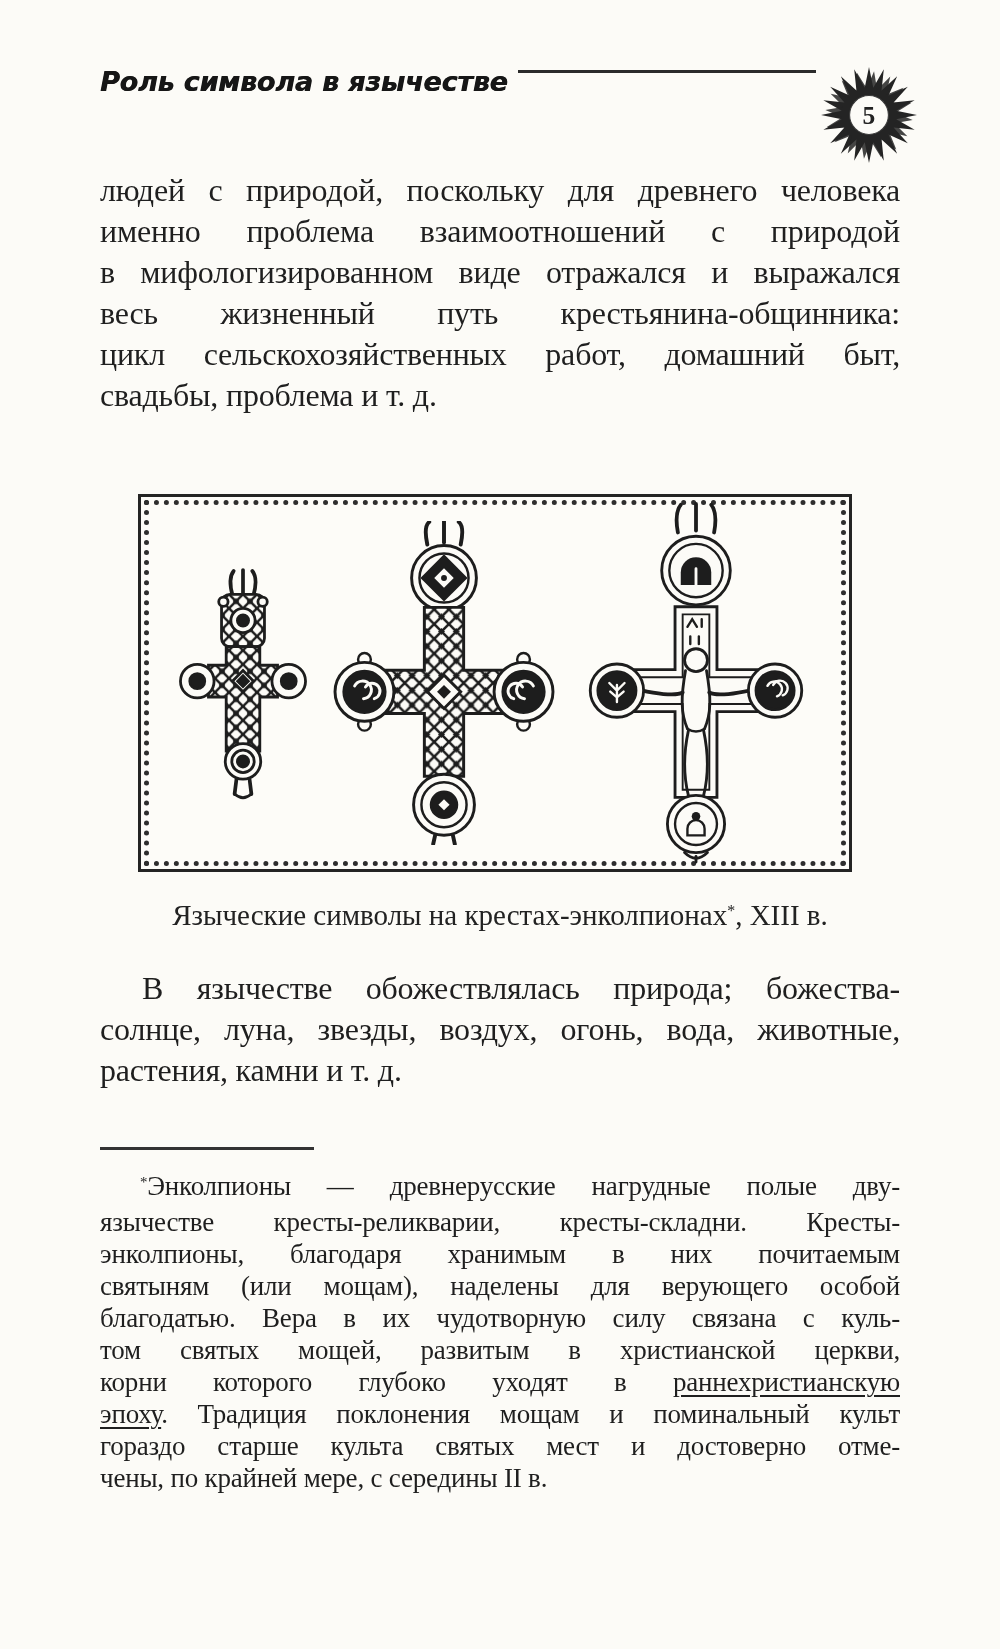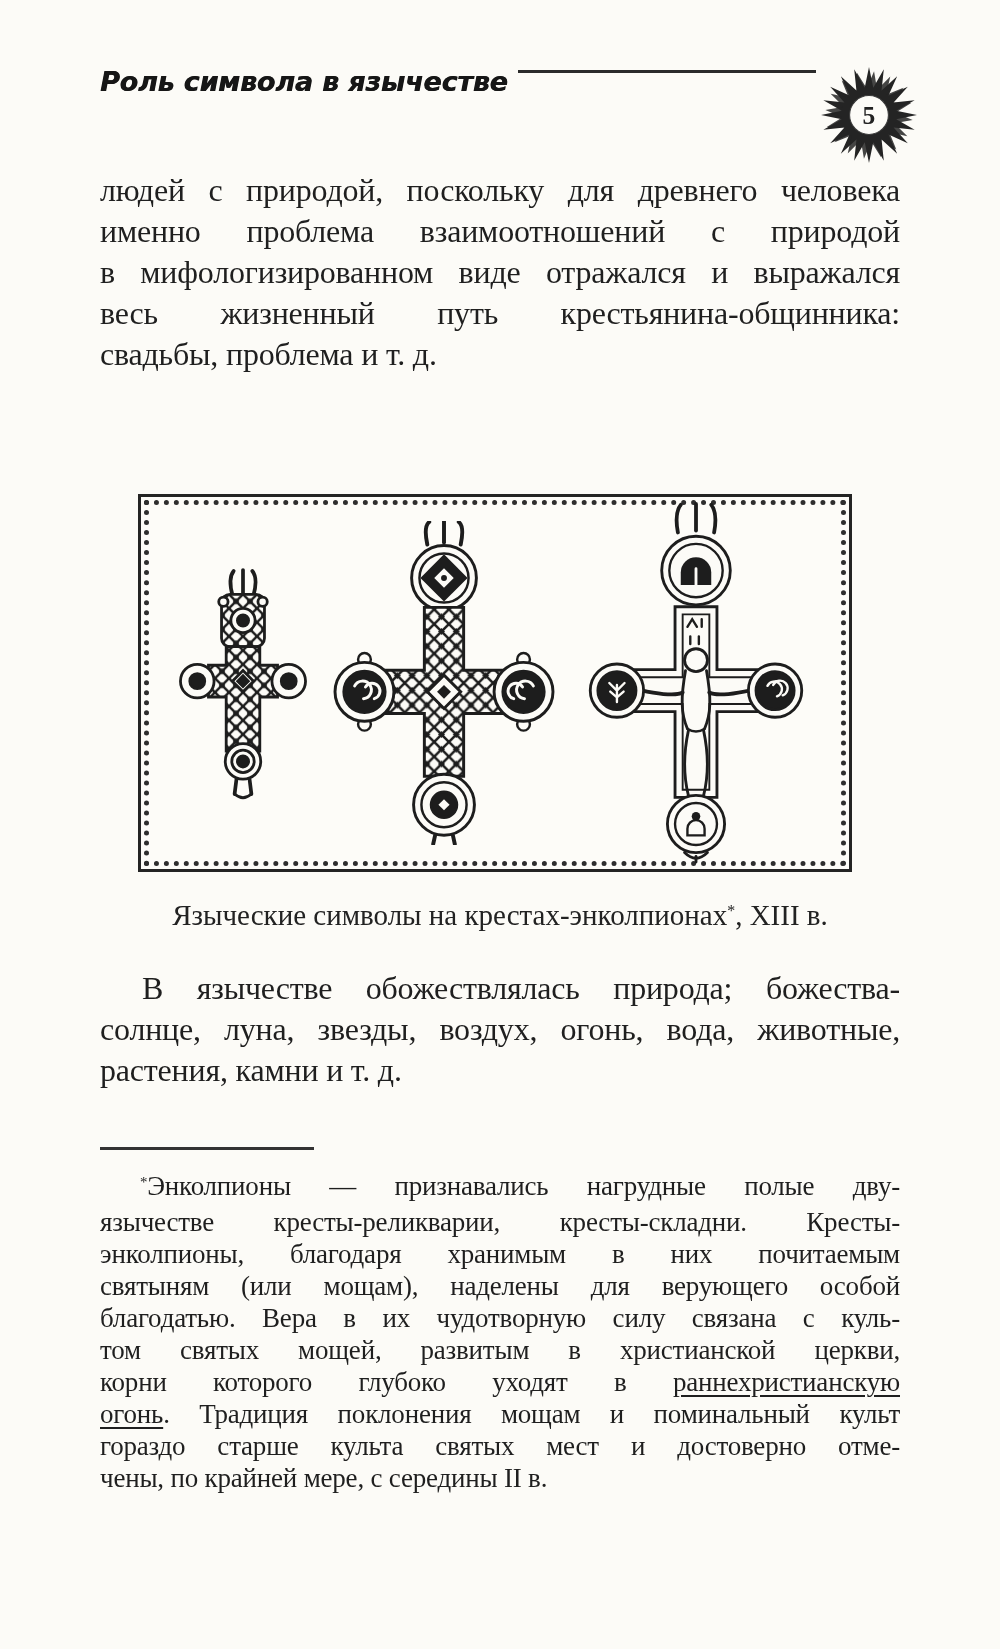--- a/index.html
+++ b/index.html
@@ -78,20 +78,21 @@
     <circle cx="48" cy="48" r="19" fill="#fcfbf7" stroke="#3a3a3a" stroke-width="1"></circle>
     <text x="48" y="57" text-anchor="middle">5</text>
   </svg>
 </div>
 
 <div class="abs para p1">
     <div class="tline">людей с природой, поскольку для древнего человека</div>
     <div class="tline">именно проблема взаимоотношений с природой</div>
     <div class="tline">в мифологизированном виде отражался и выражался</div>
     <div class="tline">весь жизненный путь крестьянина-общинника:</div>
+    <div class="tline">цикл сельскохозяйственных работ, домашний быт,</div>
     <div class="tline last">свадьбы, проблема и т. д.</div>
   </div>
 
 <div class="abs figure">
   <div class="figure-inner">
 
     <svg width="140" height="248" viewBox="0 0 150 250">
       <g class="ink" stroke-width="3" fill="none" stroke-linecap="round">
         <path d="M64,32 C60,18 61,10 65,5" stroke-width="4"></path>
         <path d="M75,30 L75,4" stroke-width="4"></path>
@@ -191,23 +192,23 @@
 </div>
 
 <div class="abs para p2">
     <div class="tline">В язычестве обожествлялась природа; божества-</div>
     <div class="tline">солнце, луна, звезды, воздух, огонь, вода, животные,</div>
     <div class="tline last">растения, камни и т. д.</div>
   </div>
 
 <div class="abs footrule"></div>
 <div class="abs footnote">
-    <div class="tline"><span class="sup">*</span><span>Энколпионы — признавались нагрудные полые дву-</span></div>
+    <div class="tline"><span class="sup">*</span><span>Энколпионы — древнерусские нагрудные полые дву-</span></div>
     <div class="tline"><span>язычестве кресты-реликварии, кресты-складни. Кресты-</span></div>
     <div class="tline"><span>энколпионы, благодаря хранимым в них почитаемым</span></div>
     <div class="tline"><span>святыням (или мощам), наделены для верующего особой</span></div>
     <div class="tline"><span>благодатью. Вера в их чудотворную силу связана с куль-</span></div>
     <div class="tline"><span>том святых мощей, развитым в христианской церкви,</span></div>
     <div class="tline"><span>корни которого глубоко уходят в </span><span class="und">раннехристианскую</span></div>
-    <div class="tline"><span class="und">огонь</span><span>. Традиция поклонения мощам и поминальный культ</span></div>
+    <div class="tline"><span class="und">эпоху</span><span>. Традиция поклонения мощам и поминальный культ</span></div>
     <div class="tline"><span>гораздо старше культа святых мест и достоверно отме-</span></div>
     <div class="tline last"><span>чены, по крайней мере, с середины II в.</span></div>
   </div>
 
 </body></html>

